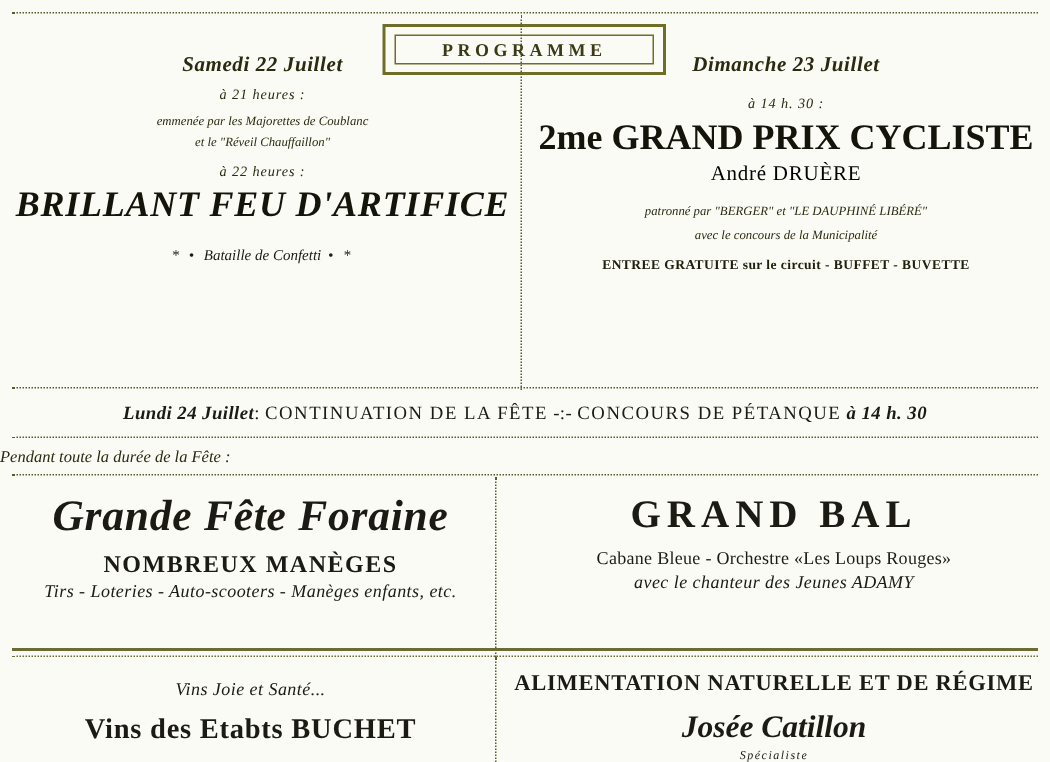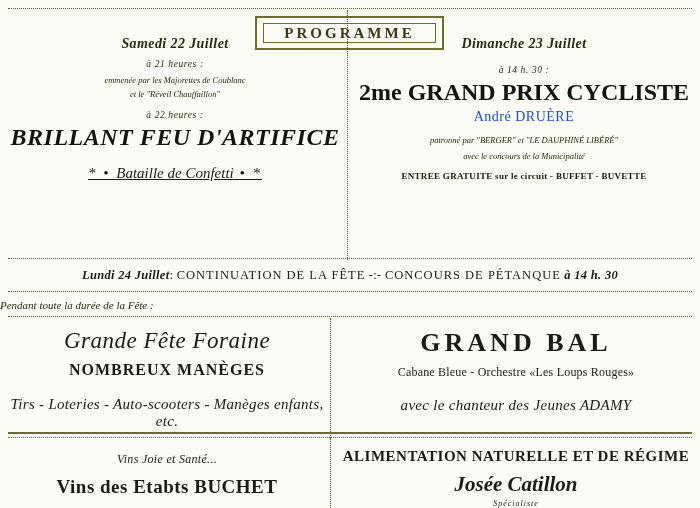--- a/index.html
+++ b/index.html
@@ -57,21 +57,21 @@
     font-family: "Liberation Serif", serif;
     box-shadow: inset 0 0 0 3px #fbfbf6;
   }
   .banner-inner {
     border: 1px solid #6e6e28;
     width: 171px;
     height: 18px;
     display: flex;
     align-items: center;
     justify-content: center;
-    font-size: 15px;
+    font-size: 12px;
   }
   
   .col {
     position: absolute;
     text-align: center;
   }
   .day-head {
     font-size: 14px;
     font-weight: bold;
     font-style: italic;
@@ -105,34 +105,33 @@
   }
   .sub2 {
     font-size: 10px;
     margin-top: 4px;
     color: #20200e;
   }
   .name-med {
     font-size: 14px;
     letter-spacing: .5px;
     margin-top: 3px;
-    color: #1d4ed8;
+    color: #000000;
   }
   .small-bold {
     font-size: 9px;
     font-weight: bold;
     letter-spacing: .3px;
     margin-top: 8px;
     color: #20200e;
   }
   .line-it {
-    font-size: 15px;
+    font-size: 10px;
     font-style: italic;
     margin-top: 6px;
-    text-decoration: underline;
   }
   
   .band {
     position: absolute;
     left: 0;
     right: 0;
     text-align: center;
     font-size: 12.5px;
     letter-spacing: .3px;
   }
@@ -147,45 +146,45 @@
     position: absolute;
     left: 0;
     right: 12px;
     font-size: 11px;
     font-style: italic;
     font-weight: normal;
     color: #2a2a10;
   }
   
   .big-script {
-    font-size: 23px;
-    font-weight: normal;
+    font-size: 29px;
+    font-weight: bold;
     font-style: italic;
     letter-spacing: .5px;
   }
   .big-spaced {
     font-size: 26px;
     font-weight: bold;
     letter-spacing: 4px;
   }
   .mid {
     font-size: 16px;
     font-weight: bold;
     letter-spacing: 1px;
     margin-top: 7px;
   }
   .mid-norm {
     font-size: 12px;
     margin-top: 7px;
     letter-spacing: .2px;
   }
   .tiny-it {
-    font-size: 15px;
-    font-style: italic;
-    margin-top: 17px;
+    font-size: 12px;
+    font-style: italic;
+    margin-top: 1px;
     letter-spacing: .3px;
   }
   
   .foot-left-1 {
     font-size: 12px;
     font-style: italic;
     letter-spacing: .3px;
   }
   .foot-left-2 {
     font-size: 19px;

